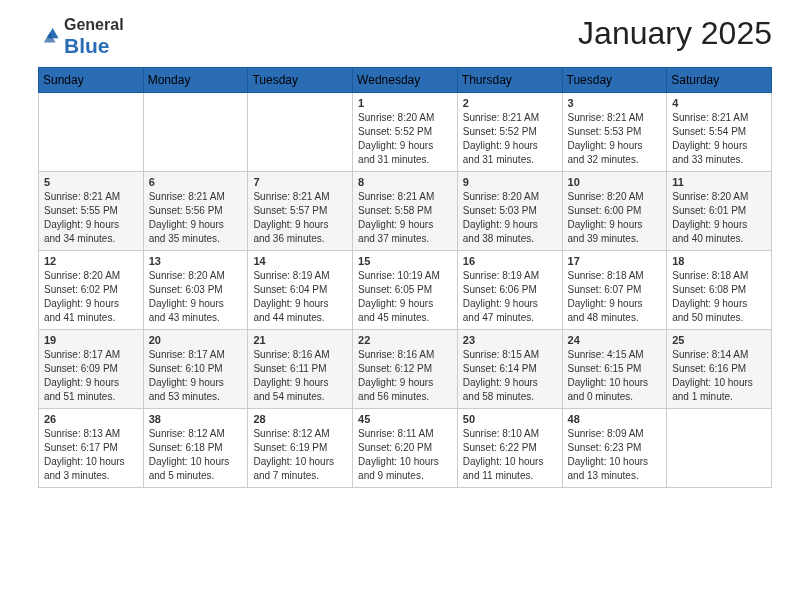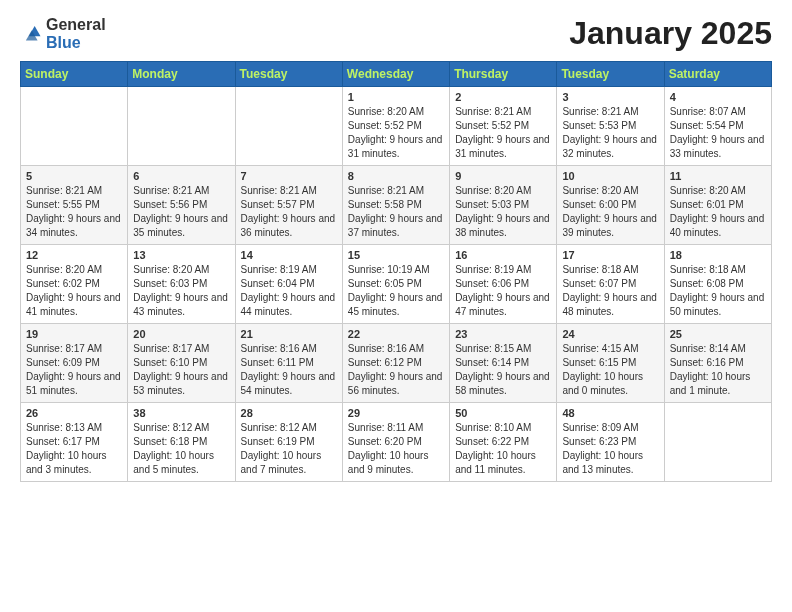--- a/index.html
+++ b/index.html
@@ -7,72 +7,72 @@
       font-family: Arial, sans-serif;
       background: #fff;
       width: 792px;
       height: 612px;
       overflow: hidden;
     }
     .page {
       width: 792px;
       height: 612px;
       background: #fff;
-      padding: 16px 20px 10px 20px;
+      padding: 16px 20px 10px 38px;
     }
     .header {
       display: flex;
       justify-content: space-between;
       align-items: flex-start;
       margin-bottom: 10px;
     }
     .logo {
       display: flex;
       align-items: center;
       gap: 4px;
     }
     .logo-text-general {
       font-size: 16px;
       font-weight: bold;
       color: #333;
       line-height: 1.1;
     }
     .logo-text-blue {
-      font-size: 16px;
+      font-size: 21px;
       font-weight: bold;
       color: #2a6db5;
       line-height: 1.1;
     }
     .logo-icon {
       width: 22px;
       height: 22px;
     }
     .title-block {
       text-align: right;
     }
     .cal-title {
       font-size: 32px;
-      font-weight: bold;
+      font-weight: normal;
       color: #222;
       line-height: 1.1;
     }
     .cal-subtitle {
       font-size: 14px;
       color: #444;
     }
     .calendar {
       width: 100%;
       border-collapse: collapse;
       table-layout: fixed;
     }
     .calendar thead th {
       background: #2a6db5;
-      color: #bef264;
+      color: #000000;
       font-size: 12px;
-      font-weight: bold;
+      font-weight: normal;
       padding: 5px 4px;
       text-align: left;
       border: 1px solid #1a5a9a;
     }
     .calendar tbody td {
       border: 1px solid #ccc;
       vertical-align: top;
       padding: 4px 5px;
       font-size: 10px;
       color: #333;
@@ -153,21 +153,21 @@
           </td>
           <td>
             <span class="day-num">3</span>
             <div class="day-info">Sunrise: 8:21 AM
 Sunset: 5:53 PM
 Daylight: 9 hours
 and 32 minutes.</div>
           </td>
           <td>
             <span class="day-num">4</span>
-            <div class="day-info">Sunrise: 8:07 AM
+            <div class="day-info">Sunrise: 8:21 AM
 Sunset: 5:54 PM
 Daylight: 9 hours
 and 33 minutes.</div>
           </td>
         </tr>
         <tr>
           <td>
             <span class="day-num">5</span>
             <div class="day-info">Sunrise: 8:21 AM
 Sunset: 5:55 PM
@@ -335,21 +335,21 @@
 and 5 minutes.</div>
           </td>
           <td>
             <span class="day-num">28</span>
             <div class="day-info">Sunrise: 8:12 AM
 Sunset: 6:19 PM
 Daylight: 10 hours
 and 7 minutes.</div>
           </td>
           <td>
-            <span class="day-num">29</span>
+            <span class="day-num">45</span>
             <div class="day-info">Sunrise: 8:11 AM
 Sunset: 6:20 PM
 Daylight: 10 hours
 and 9 minutes.</div>
           </td>
           <td>
             <span class="day-num">50</span>
             <div class="day-info">Sunrise: 8:10 AM
 Sunset: 6:22 PM
 Daylight: 10 hours

